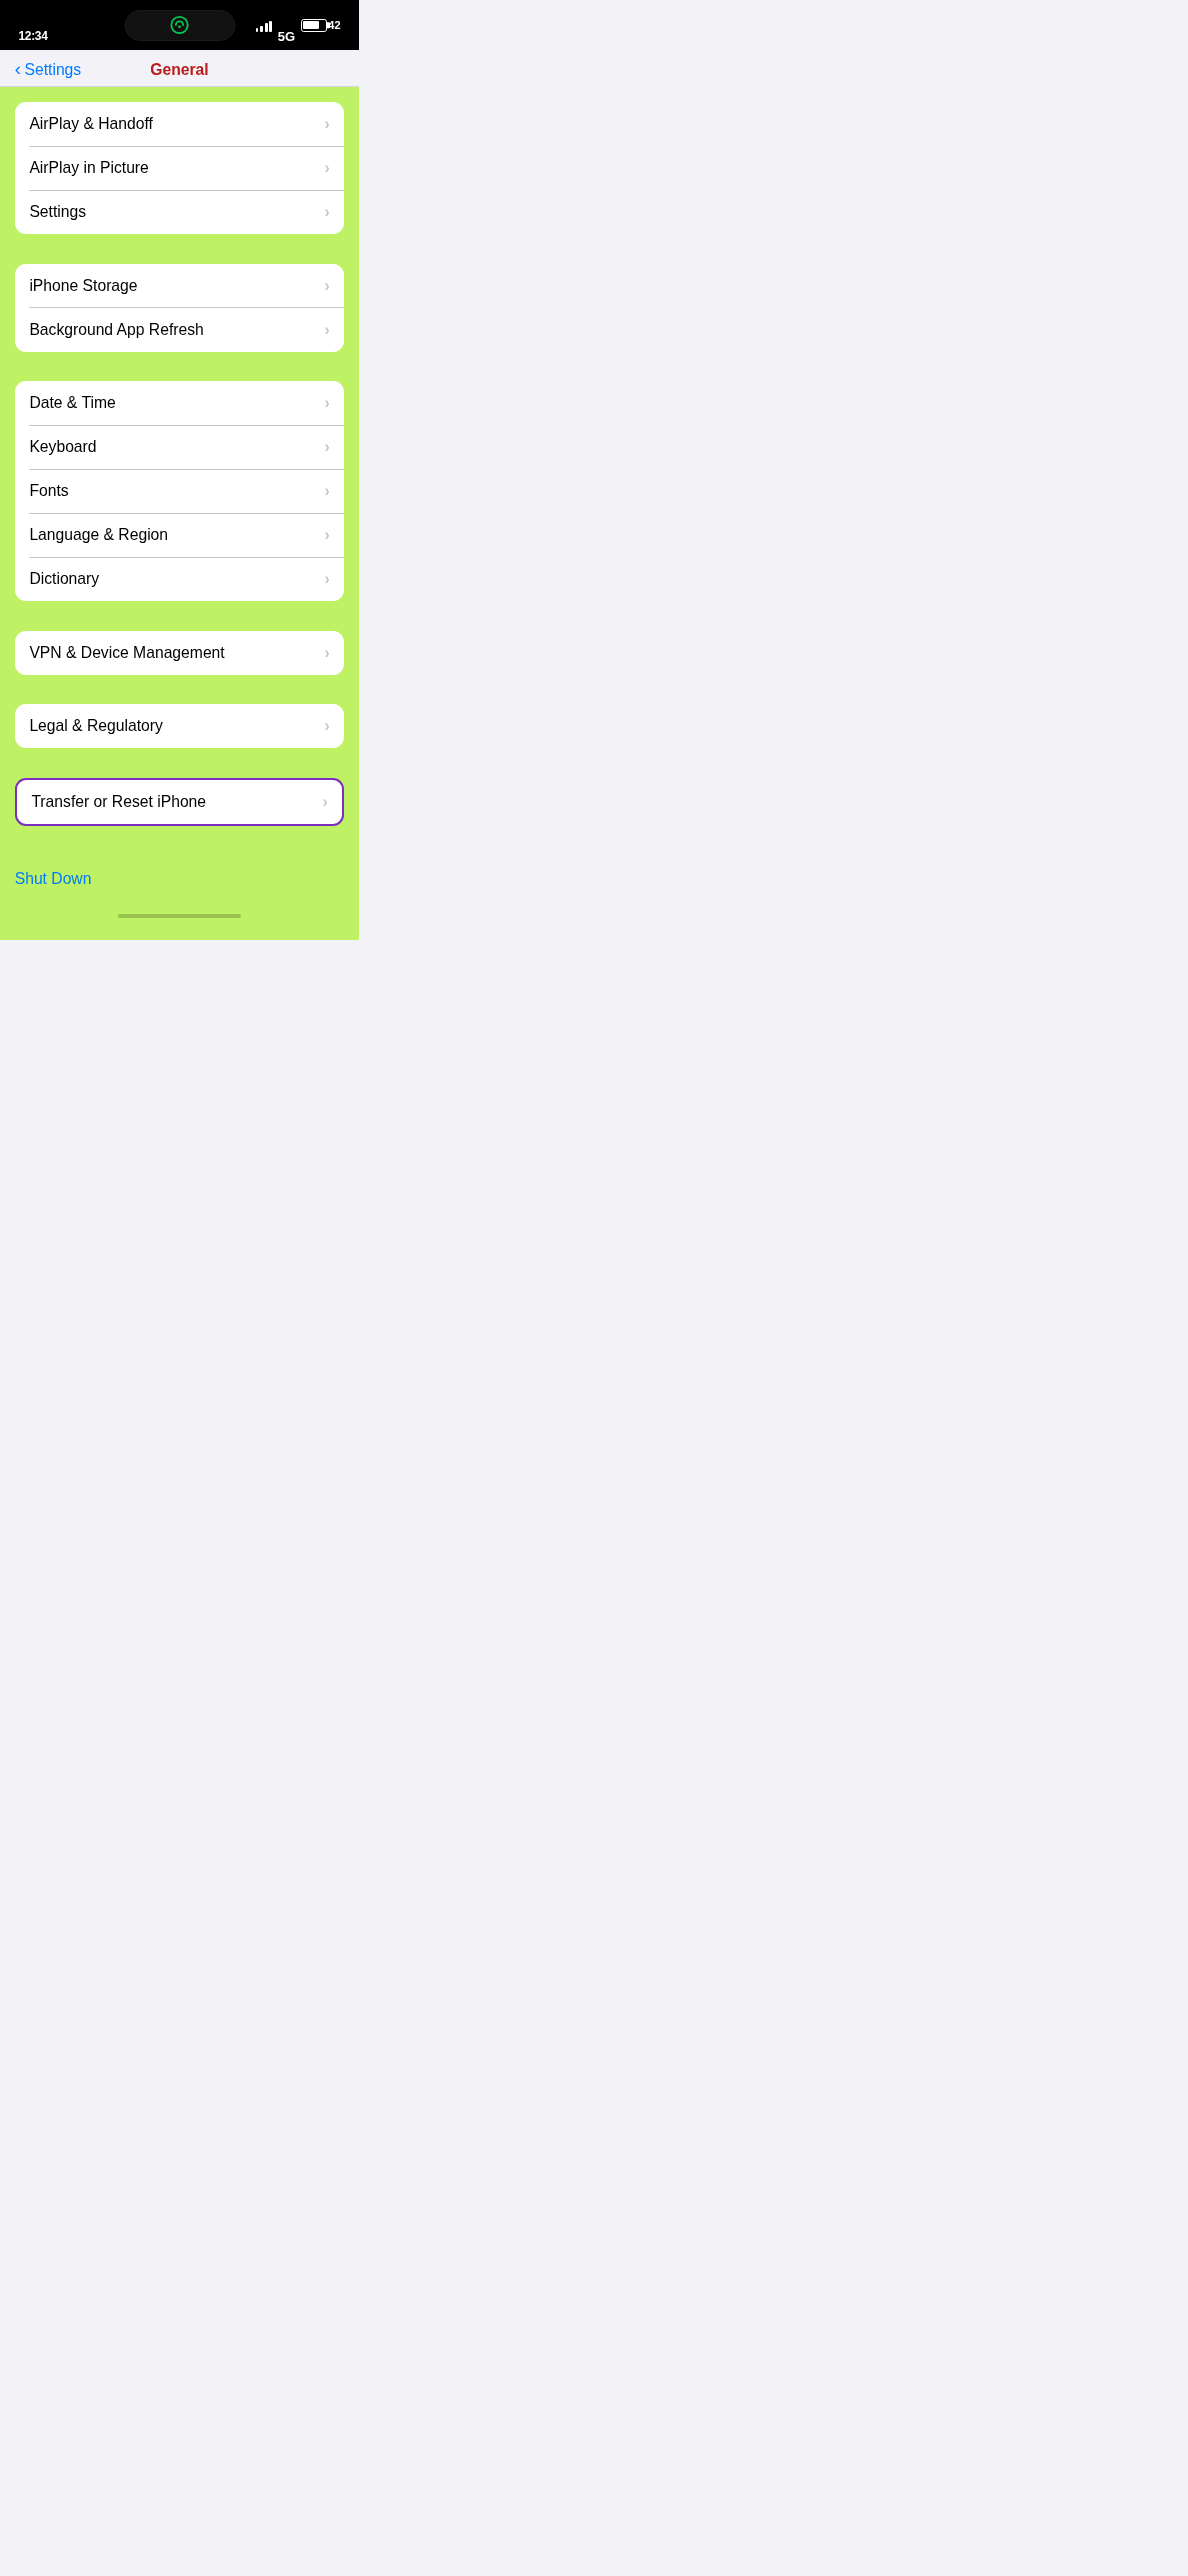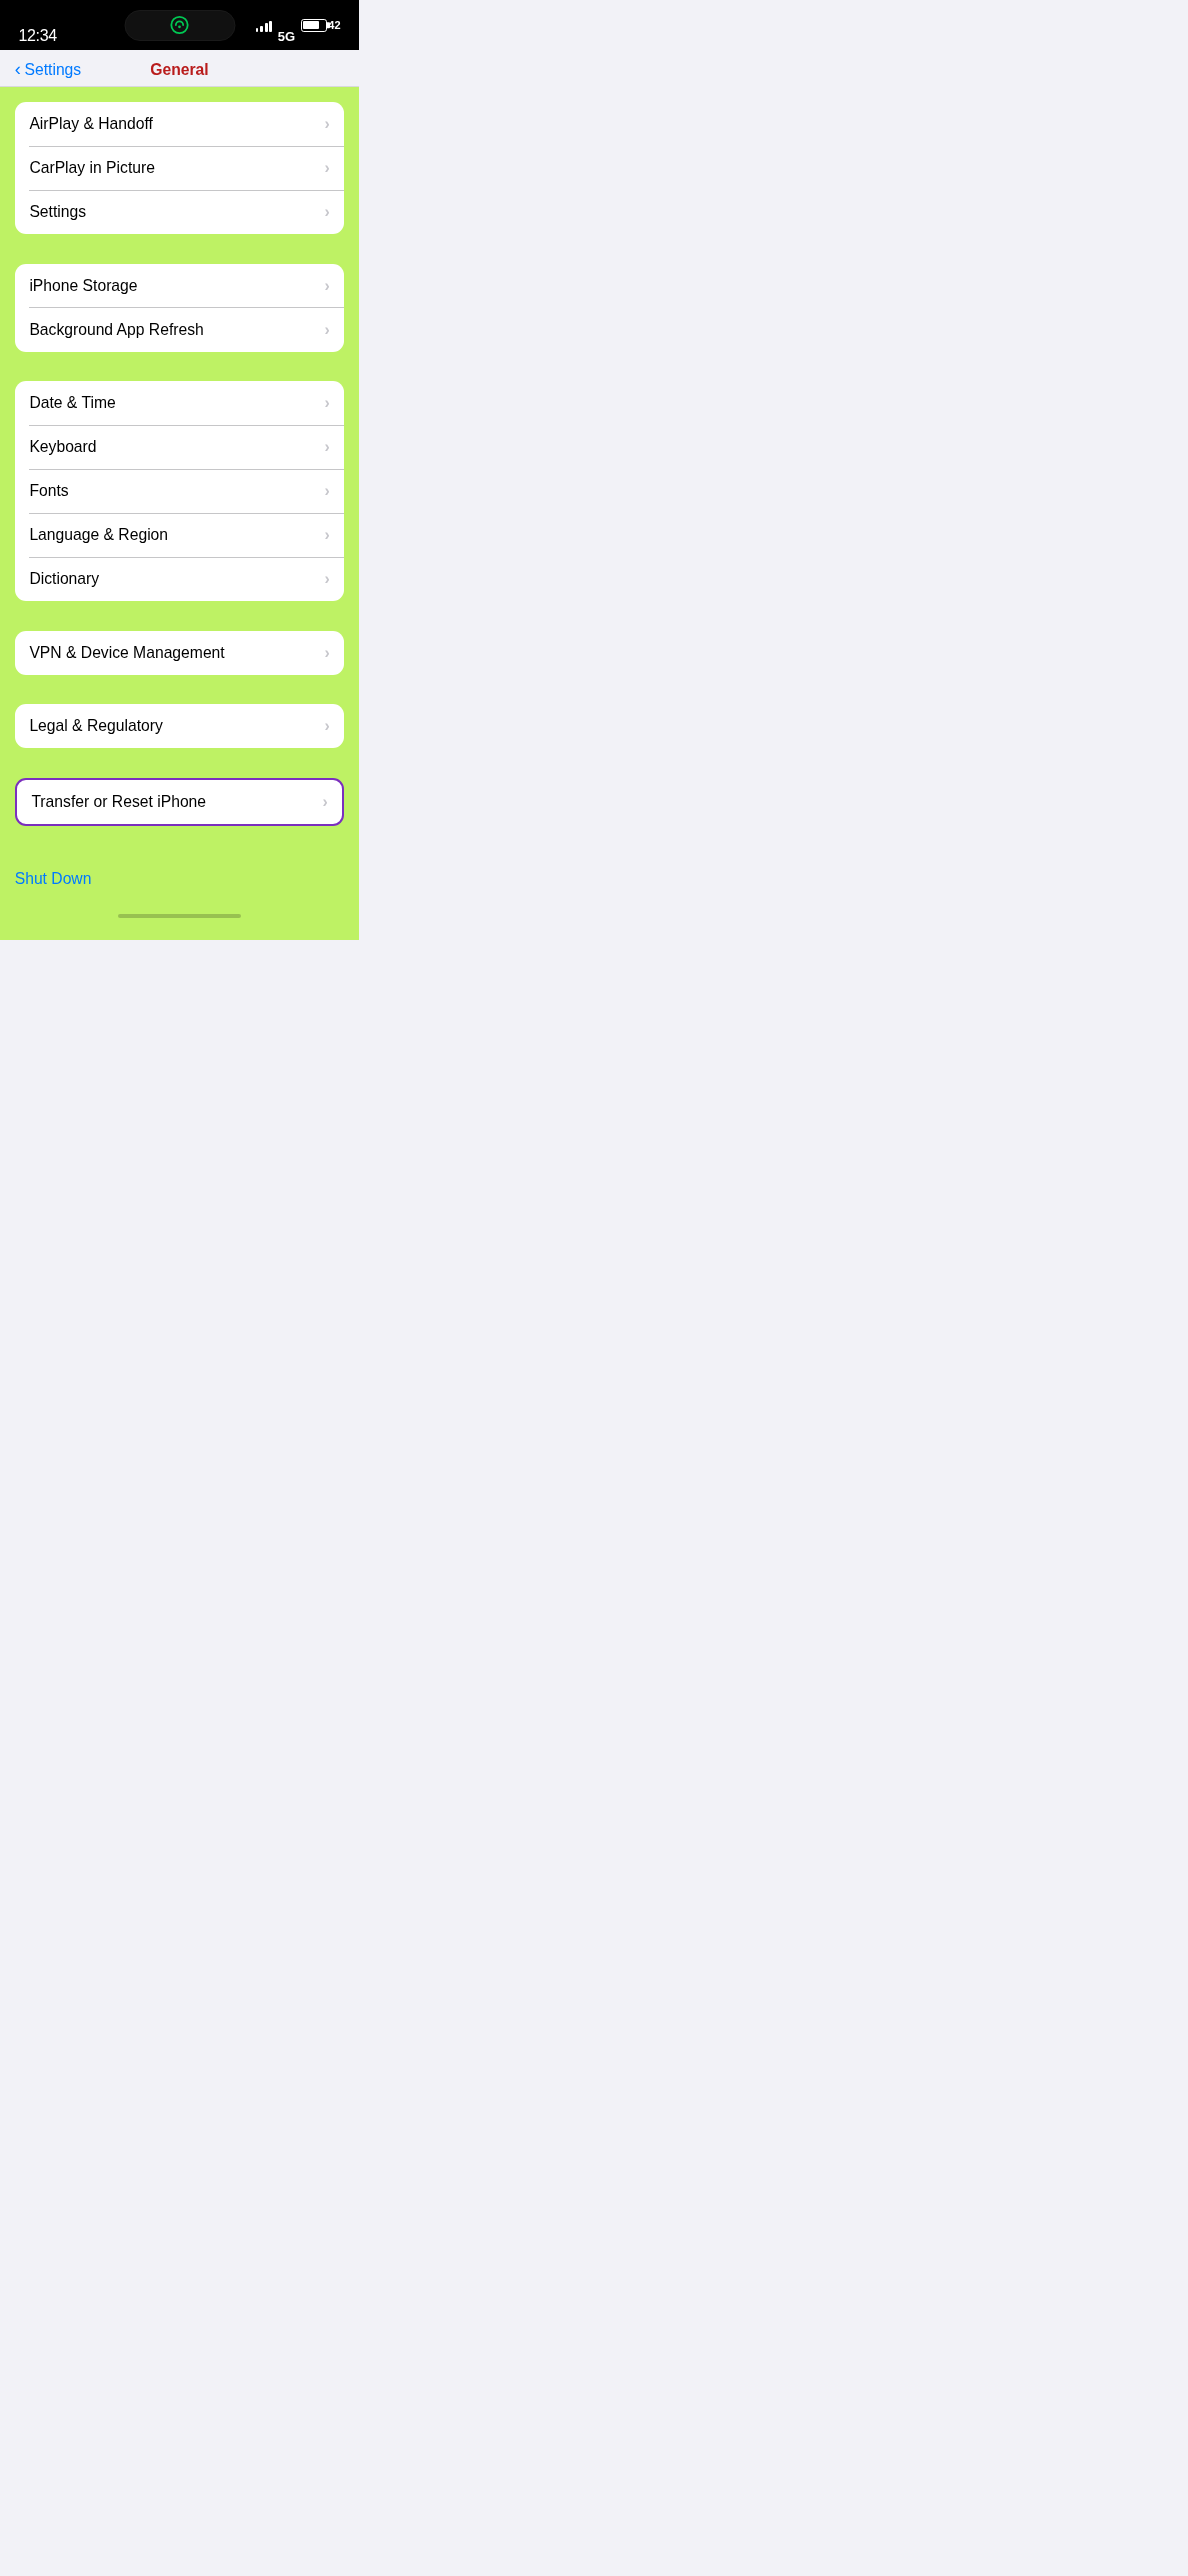--- a/index.html
+++ b/index.html
@@ -23,22 +23,22 @@
       height: 50px;
       display: flex;
       align-items: center;
       justify-content: space-between;
       padding: 0 18.4px;
       position: relative;
     }
 
     .status-time {
       color: #fff;
-      font-size: 16px;
-      font-weight: 400;
+      font-size: 12px;
+      font-weight: 700;
       letter-spacing: -0.3px;
       margin-top: 22px;
     }
 
     .status-center {
       position: absolute;
       left: 50%;
       transform: translateX(-50%);
     }
 
@@ -284,21 +284,21 @@
 </div>
 
 <div class="content">
 
   <div class="settings-group">
     <div class="settings-row">
       <span class="settings-row-label">AirPlay &amp; Handoff</span>
       <span class="settings-row-chevron">›</span>
     </div>
     <div class="settings-row">
-      <span class="settings-row-label">CarPlay in Picture</span>
+      <span class="settings-row-label">AirPlay in Picture</span>
       <span class="settings-row-chevron">›</span>
     </div>
     <div class="settings-row">
       <span class="settings-row-label">Settings</span>
       <span class="settings-row-chevron">›</span>
     </div>
   </div>
 
   <div class="settings-group">
     <div class="settings-row">

